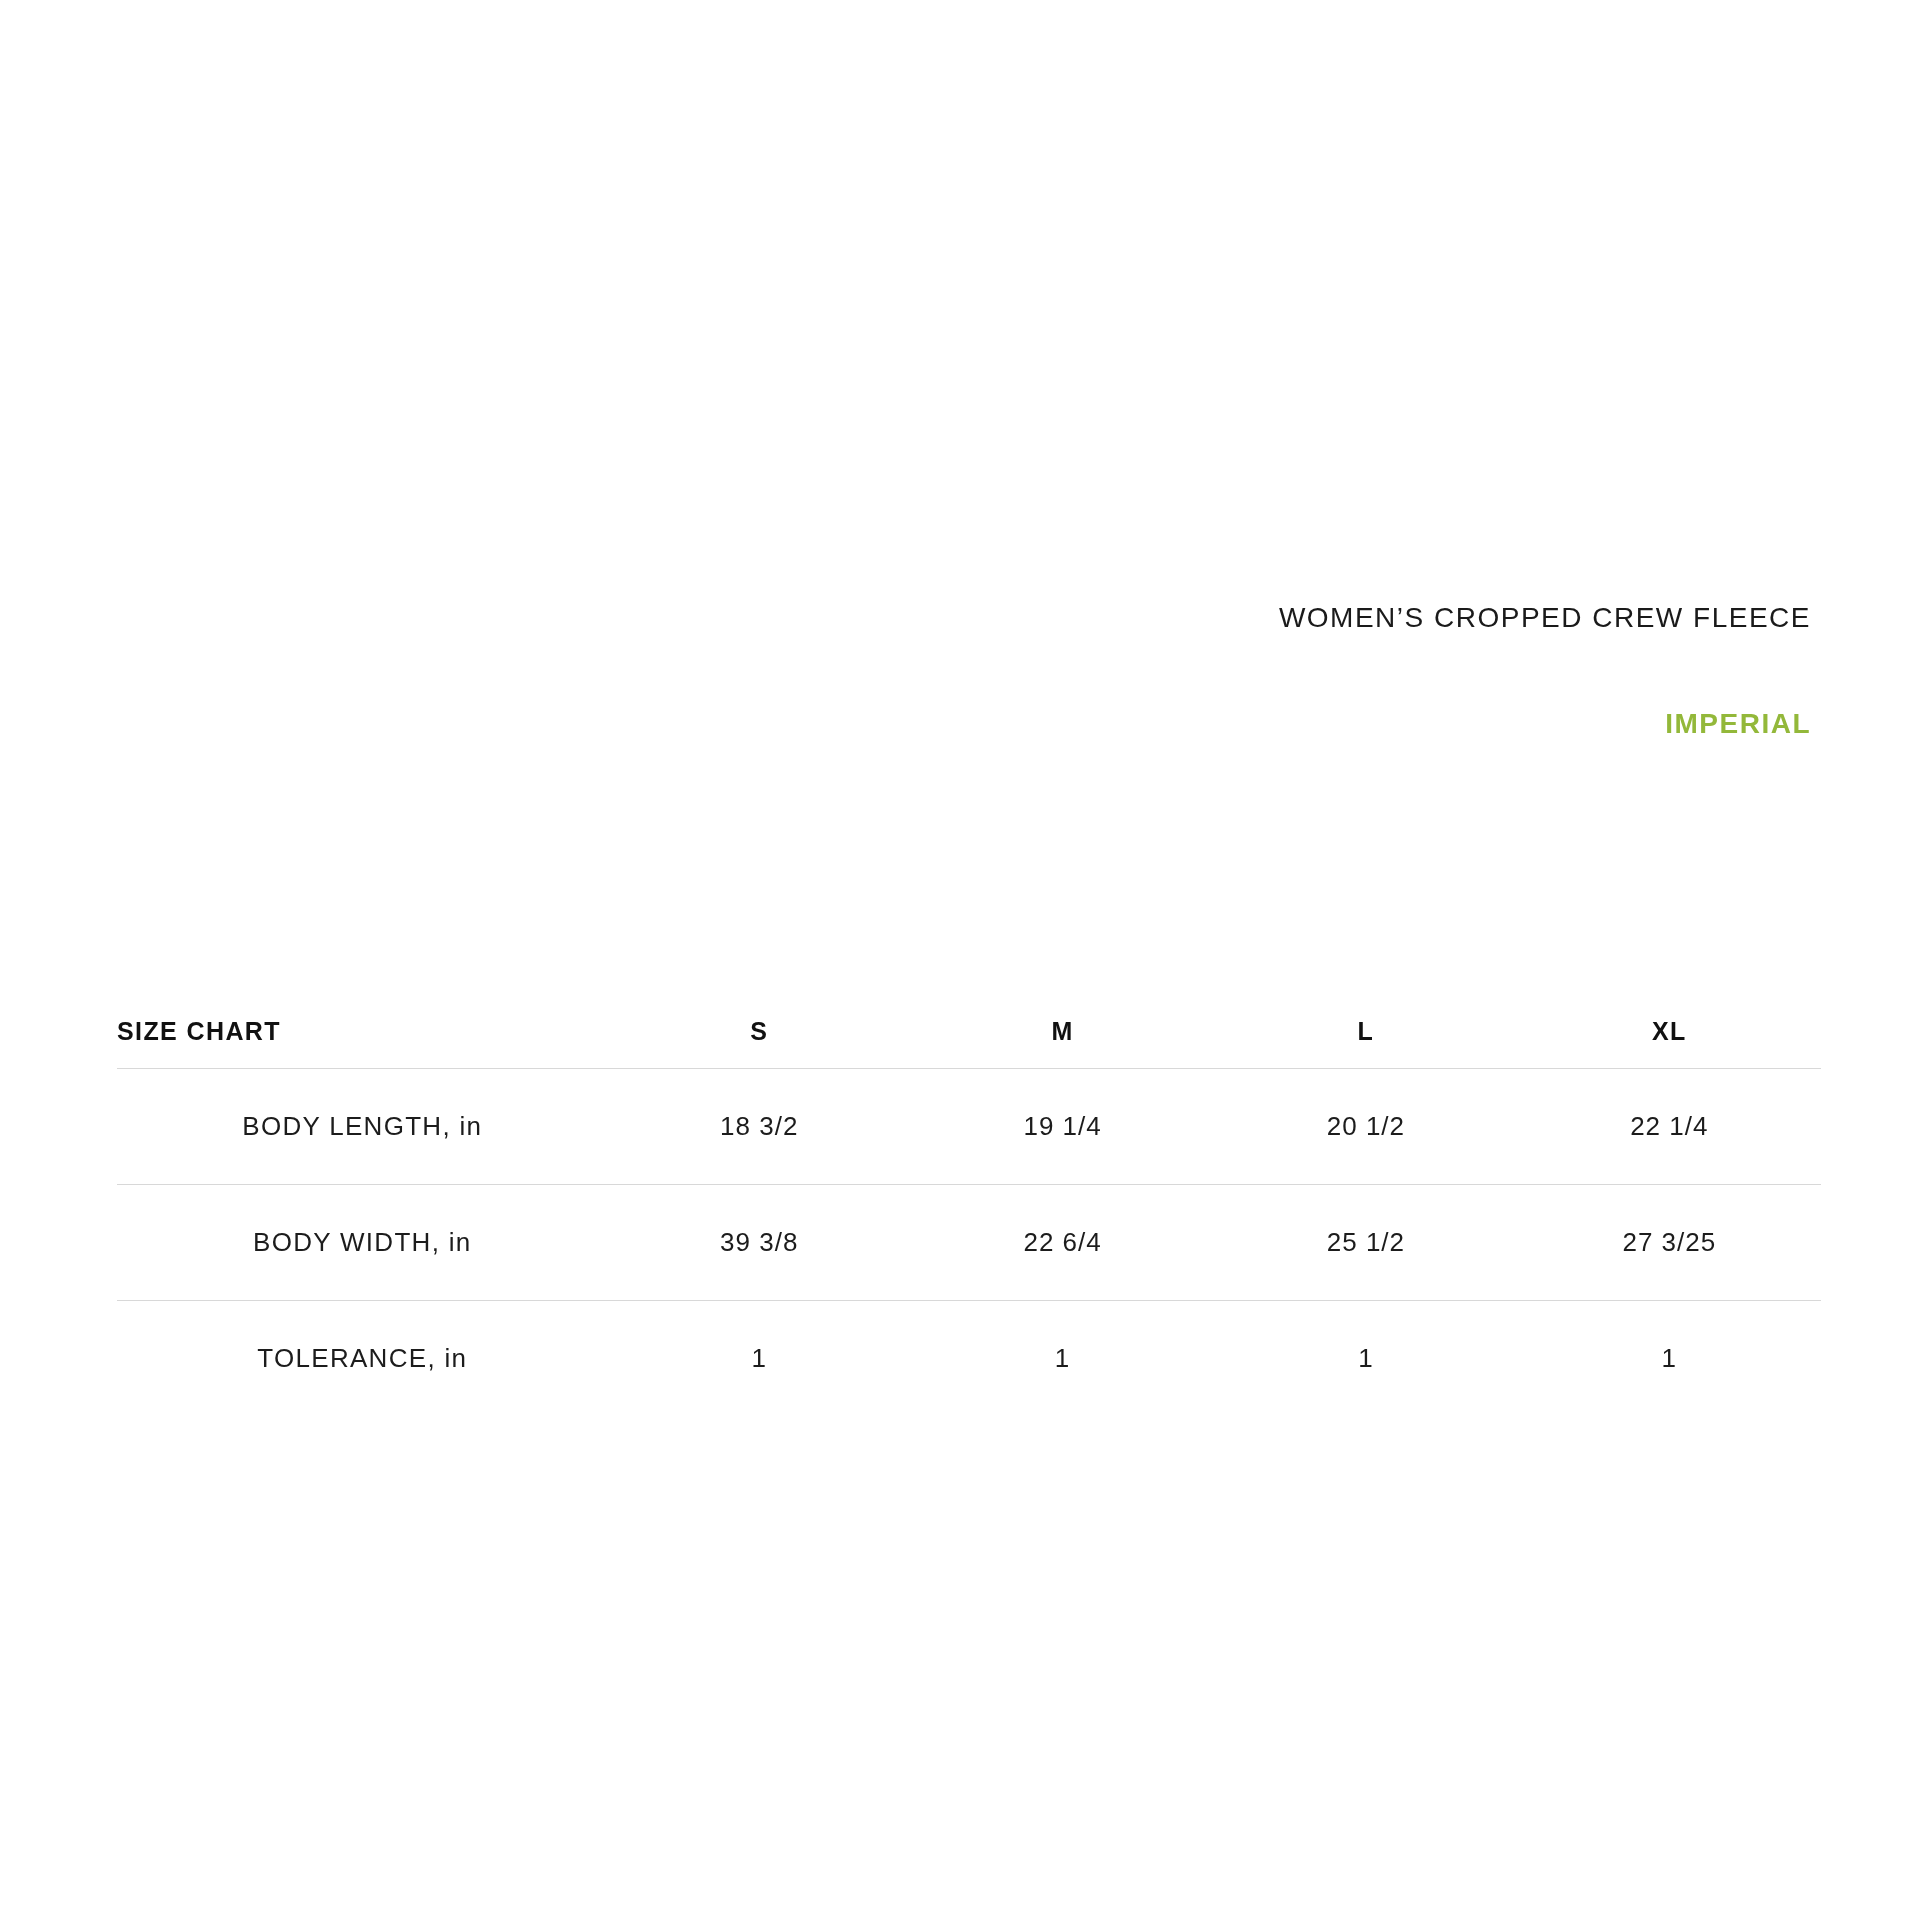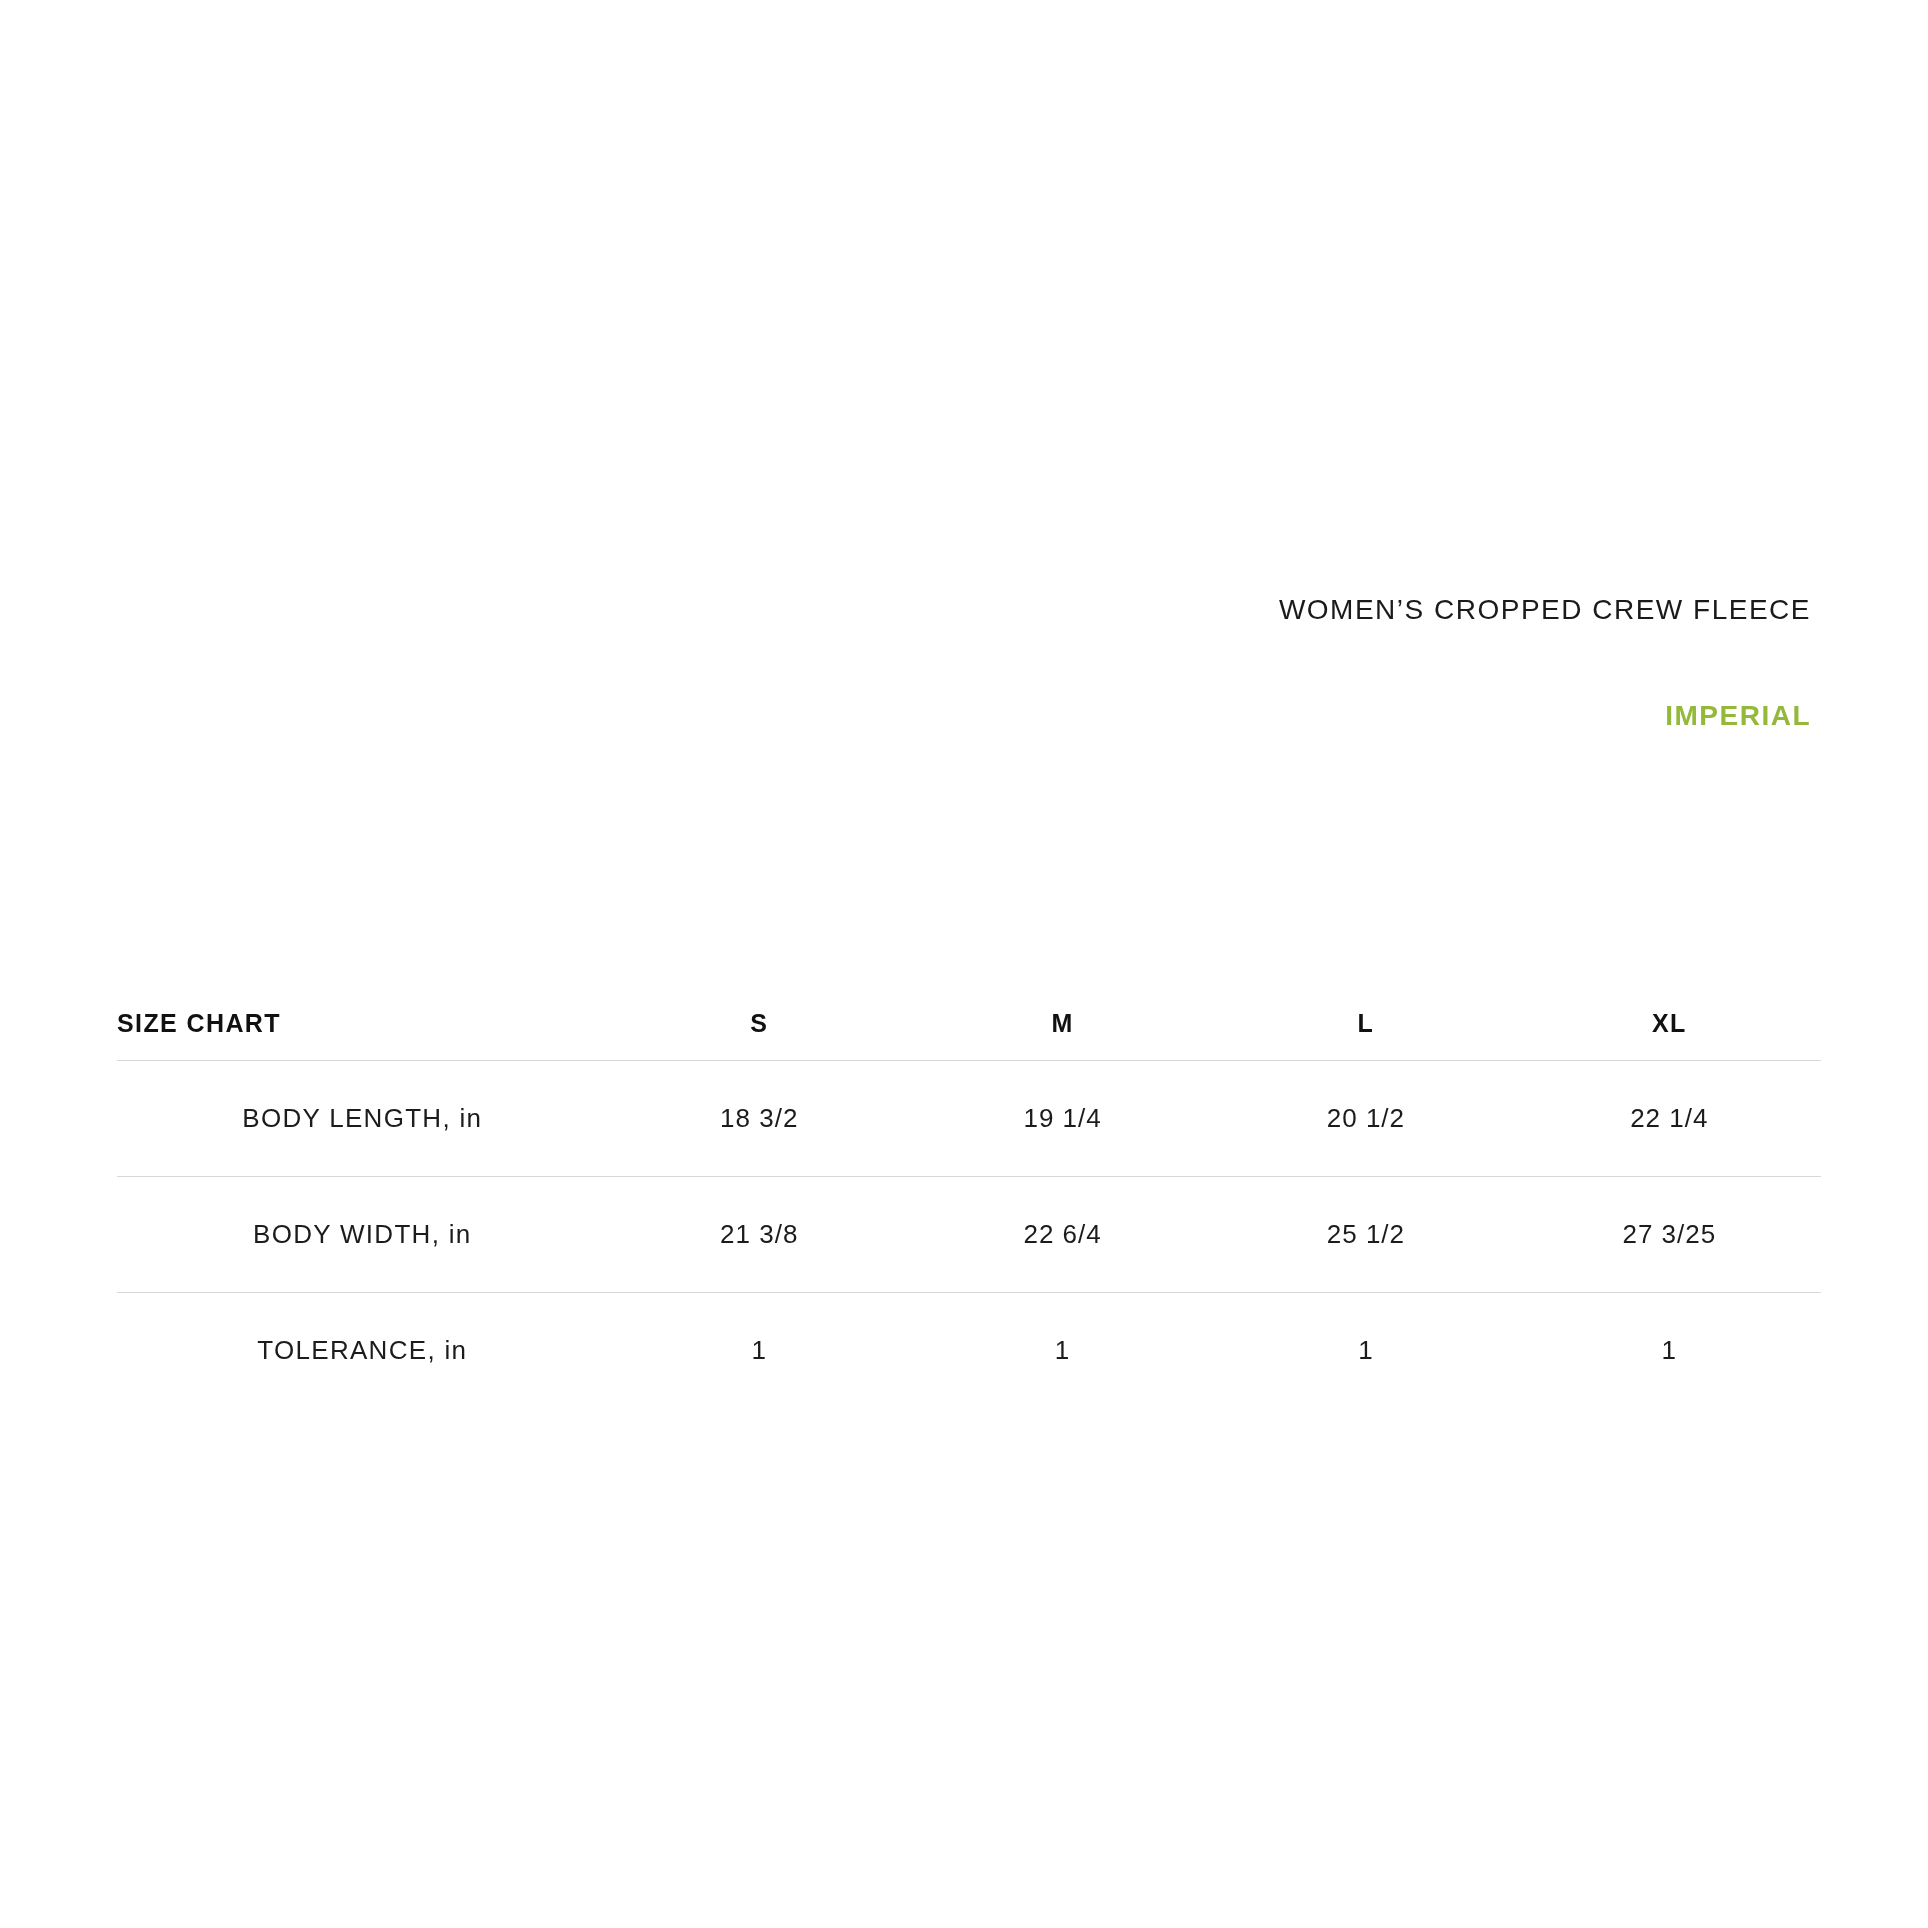--- a/index.html
+++ b/index.html
@@ -11,21 +11,21 @@
     width: 1928px;
     height: 1928px;
     font-family: "Liberation Sans", sans-serif;
     color: #1a1a1a;
     position: relative;
     overflow: hidden;
   }
   .page {
     position: absolute;
     left: 0;
-    top: 0;
+    top: 8px;
     width: 1928px;
     height: 1488px;
     box-sizing: border-box;
   }
 
   
   .heading-block {
     position: absolute;
     right: 117px;
     top: 593px;
@@ -139,21 +139,21 @@
       <tbody>
         <tr>
           <td class="row-label">BODY LENGTH, in</td>
           <td class="val">18 3/2</td>
           <td class="val">19 1/4</td>
           <td class="val">20 1/2</td>
           <td class="val">22 1/4</td>
         </tr>
         <tr>
           <td class="row-label">BODY WIDTH, in</td>
-          <td class="val">21 3/8</td>
+          <td class="val">39 3/8</td>
           <td class="val">22 6/4</td>
           <td class="val">25 1/2</td>
           <td class="val">27 3/25</td>
         </tr>
         <tr>
           <td class="row-label">TOLERANCE, in</td>
           <td class="val">1</td>
           <td class="val">1</td>
           <td class="val">1</td>
           <td class="val">1</td>

